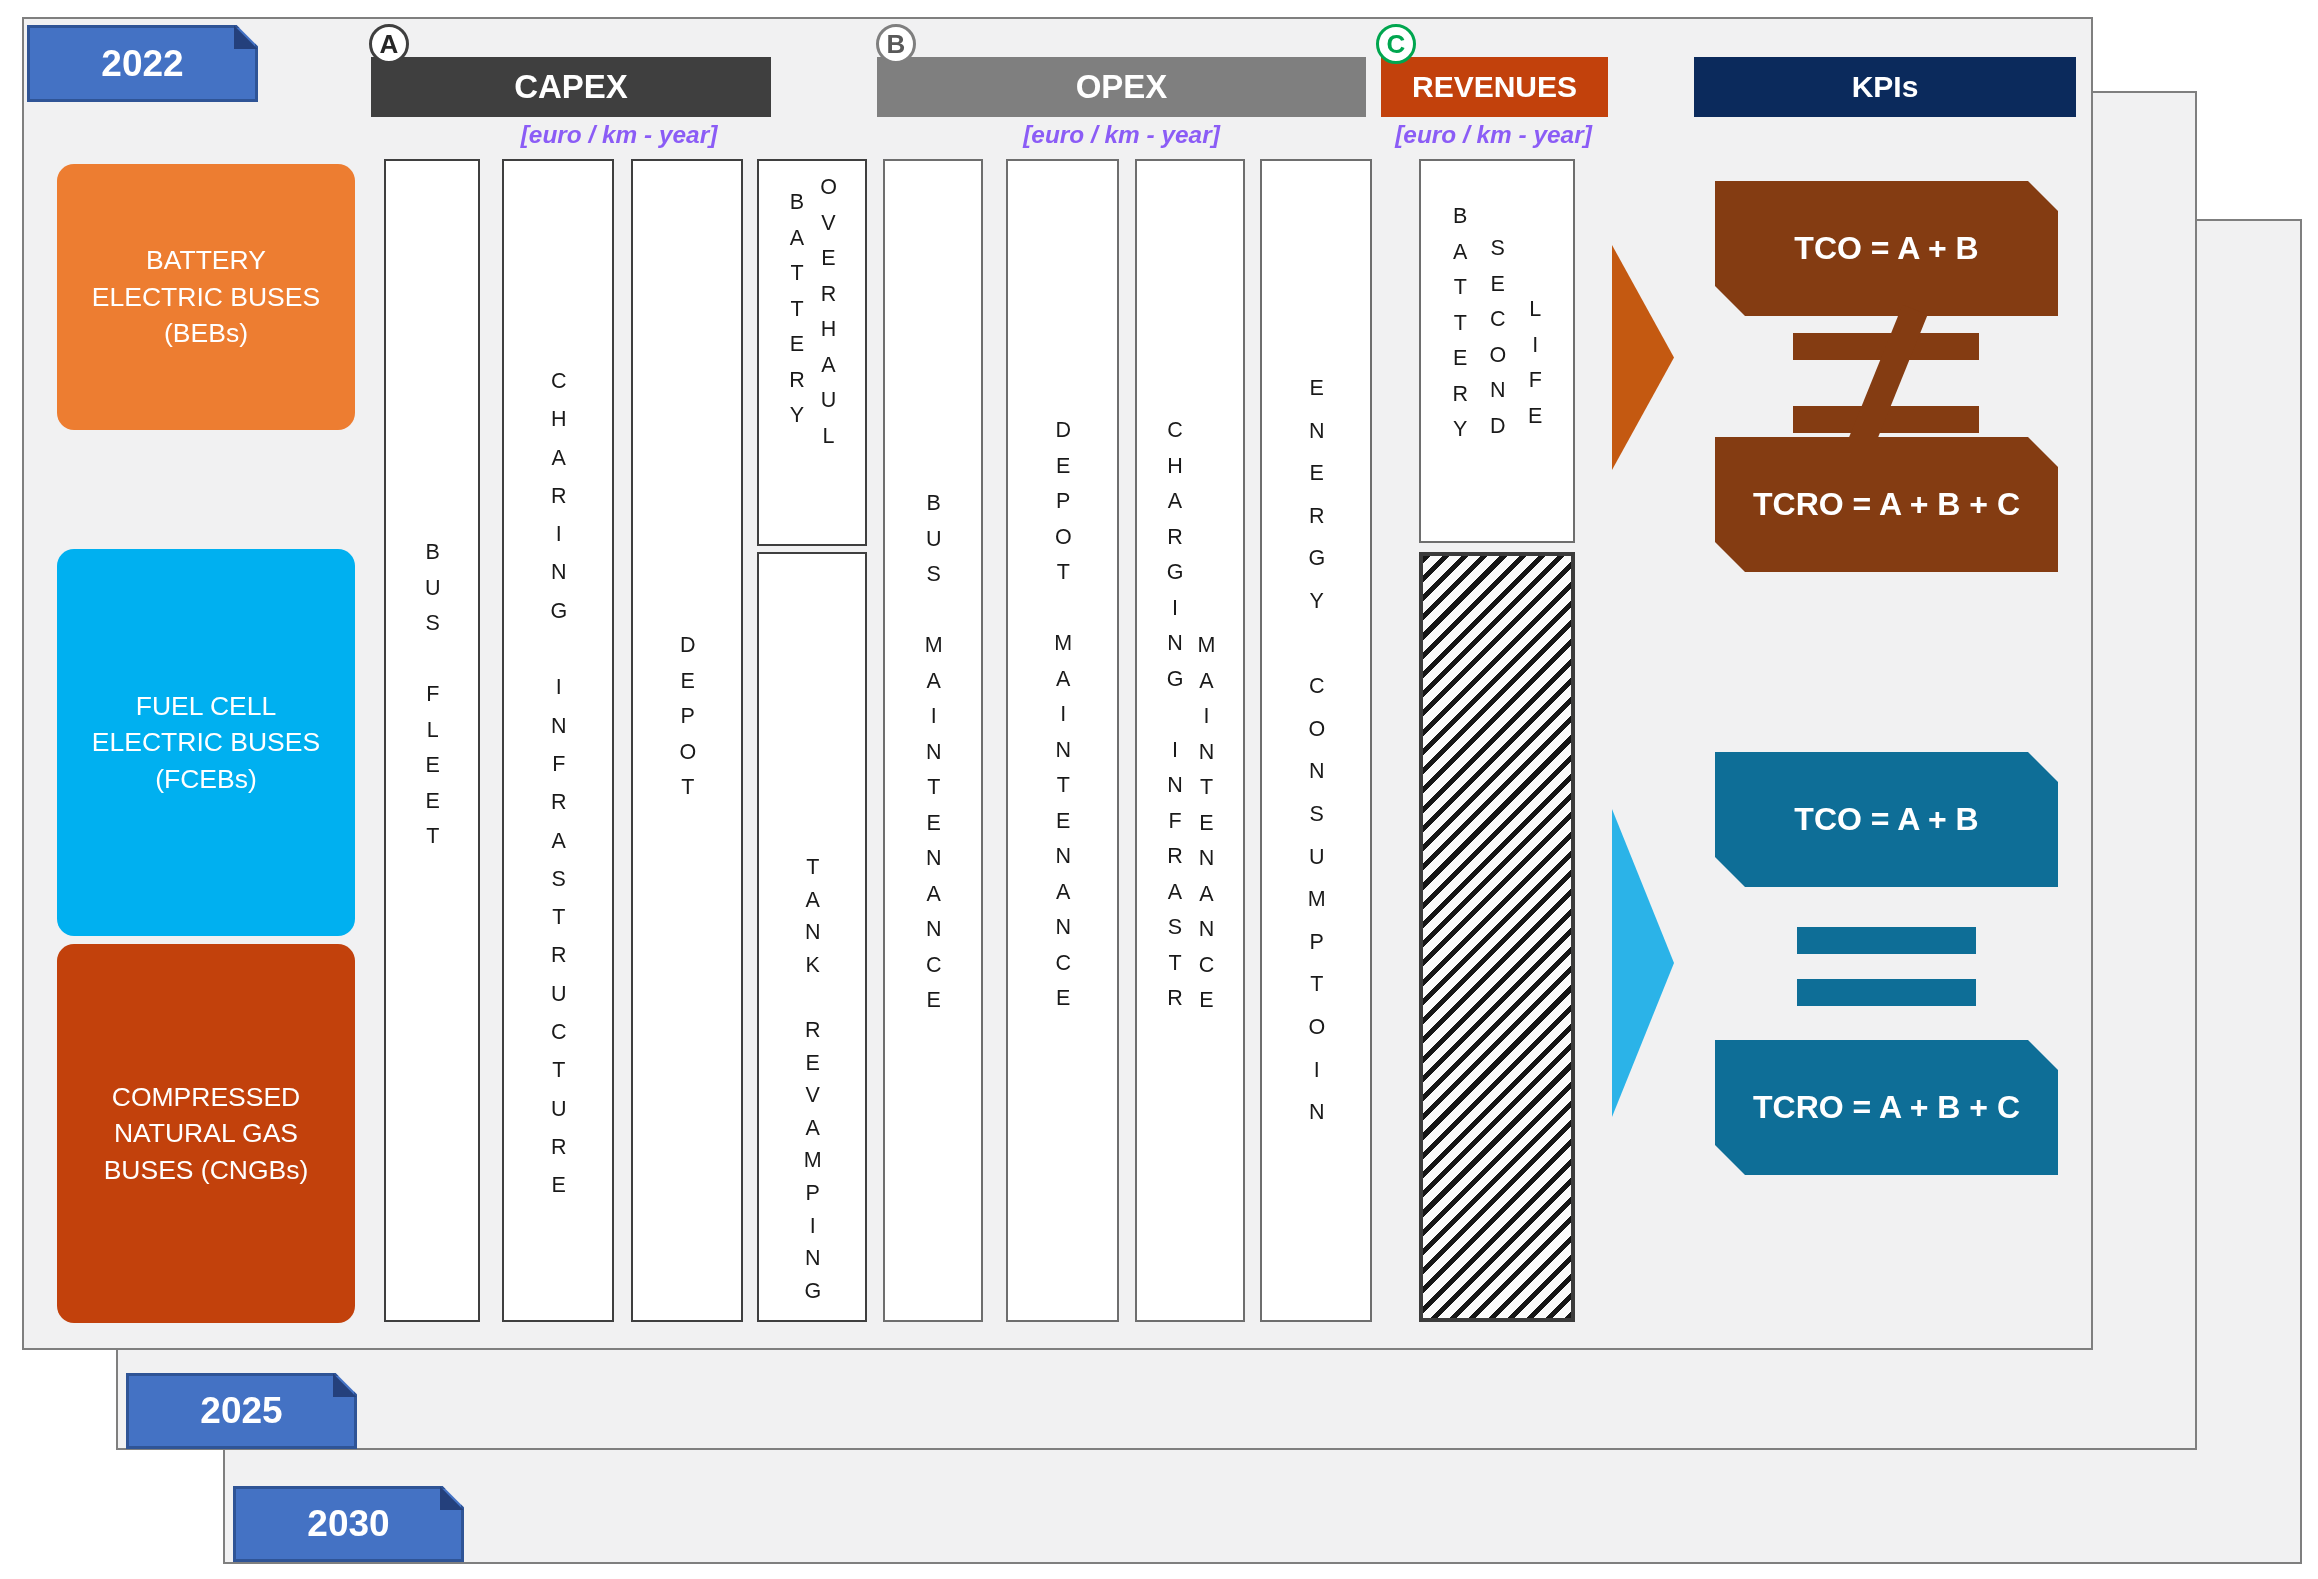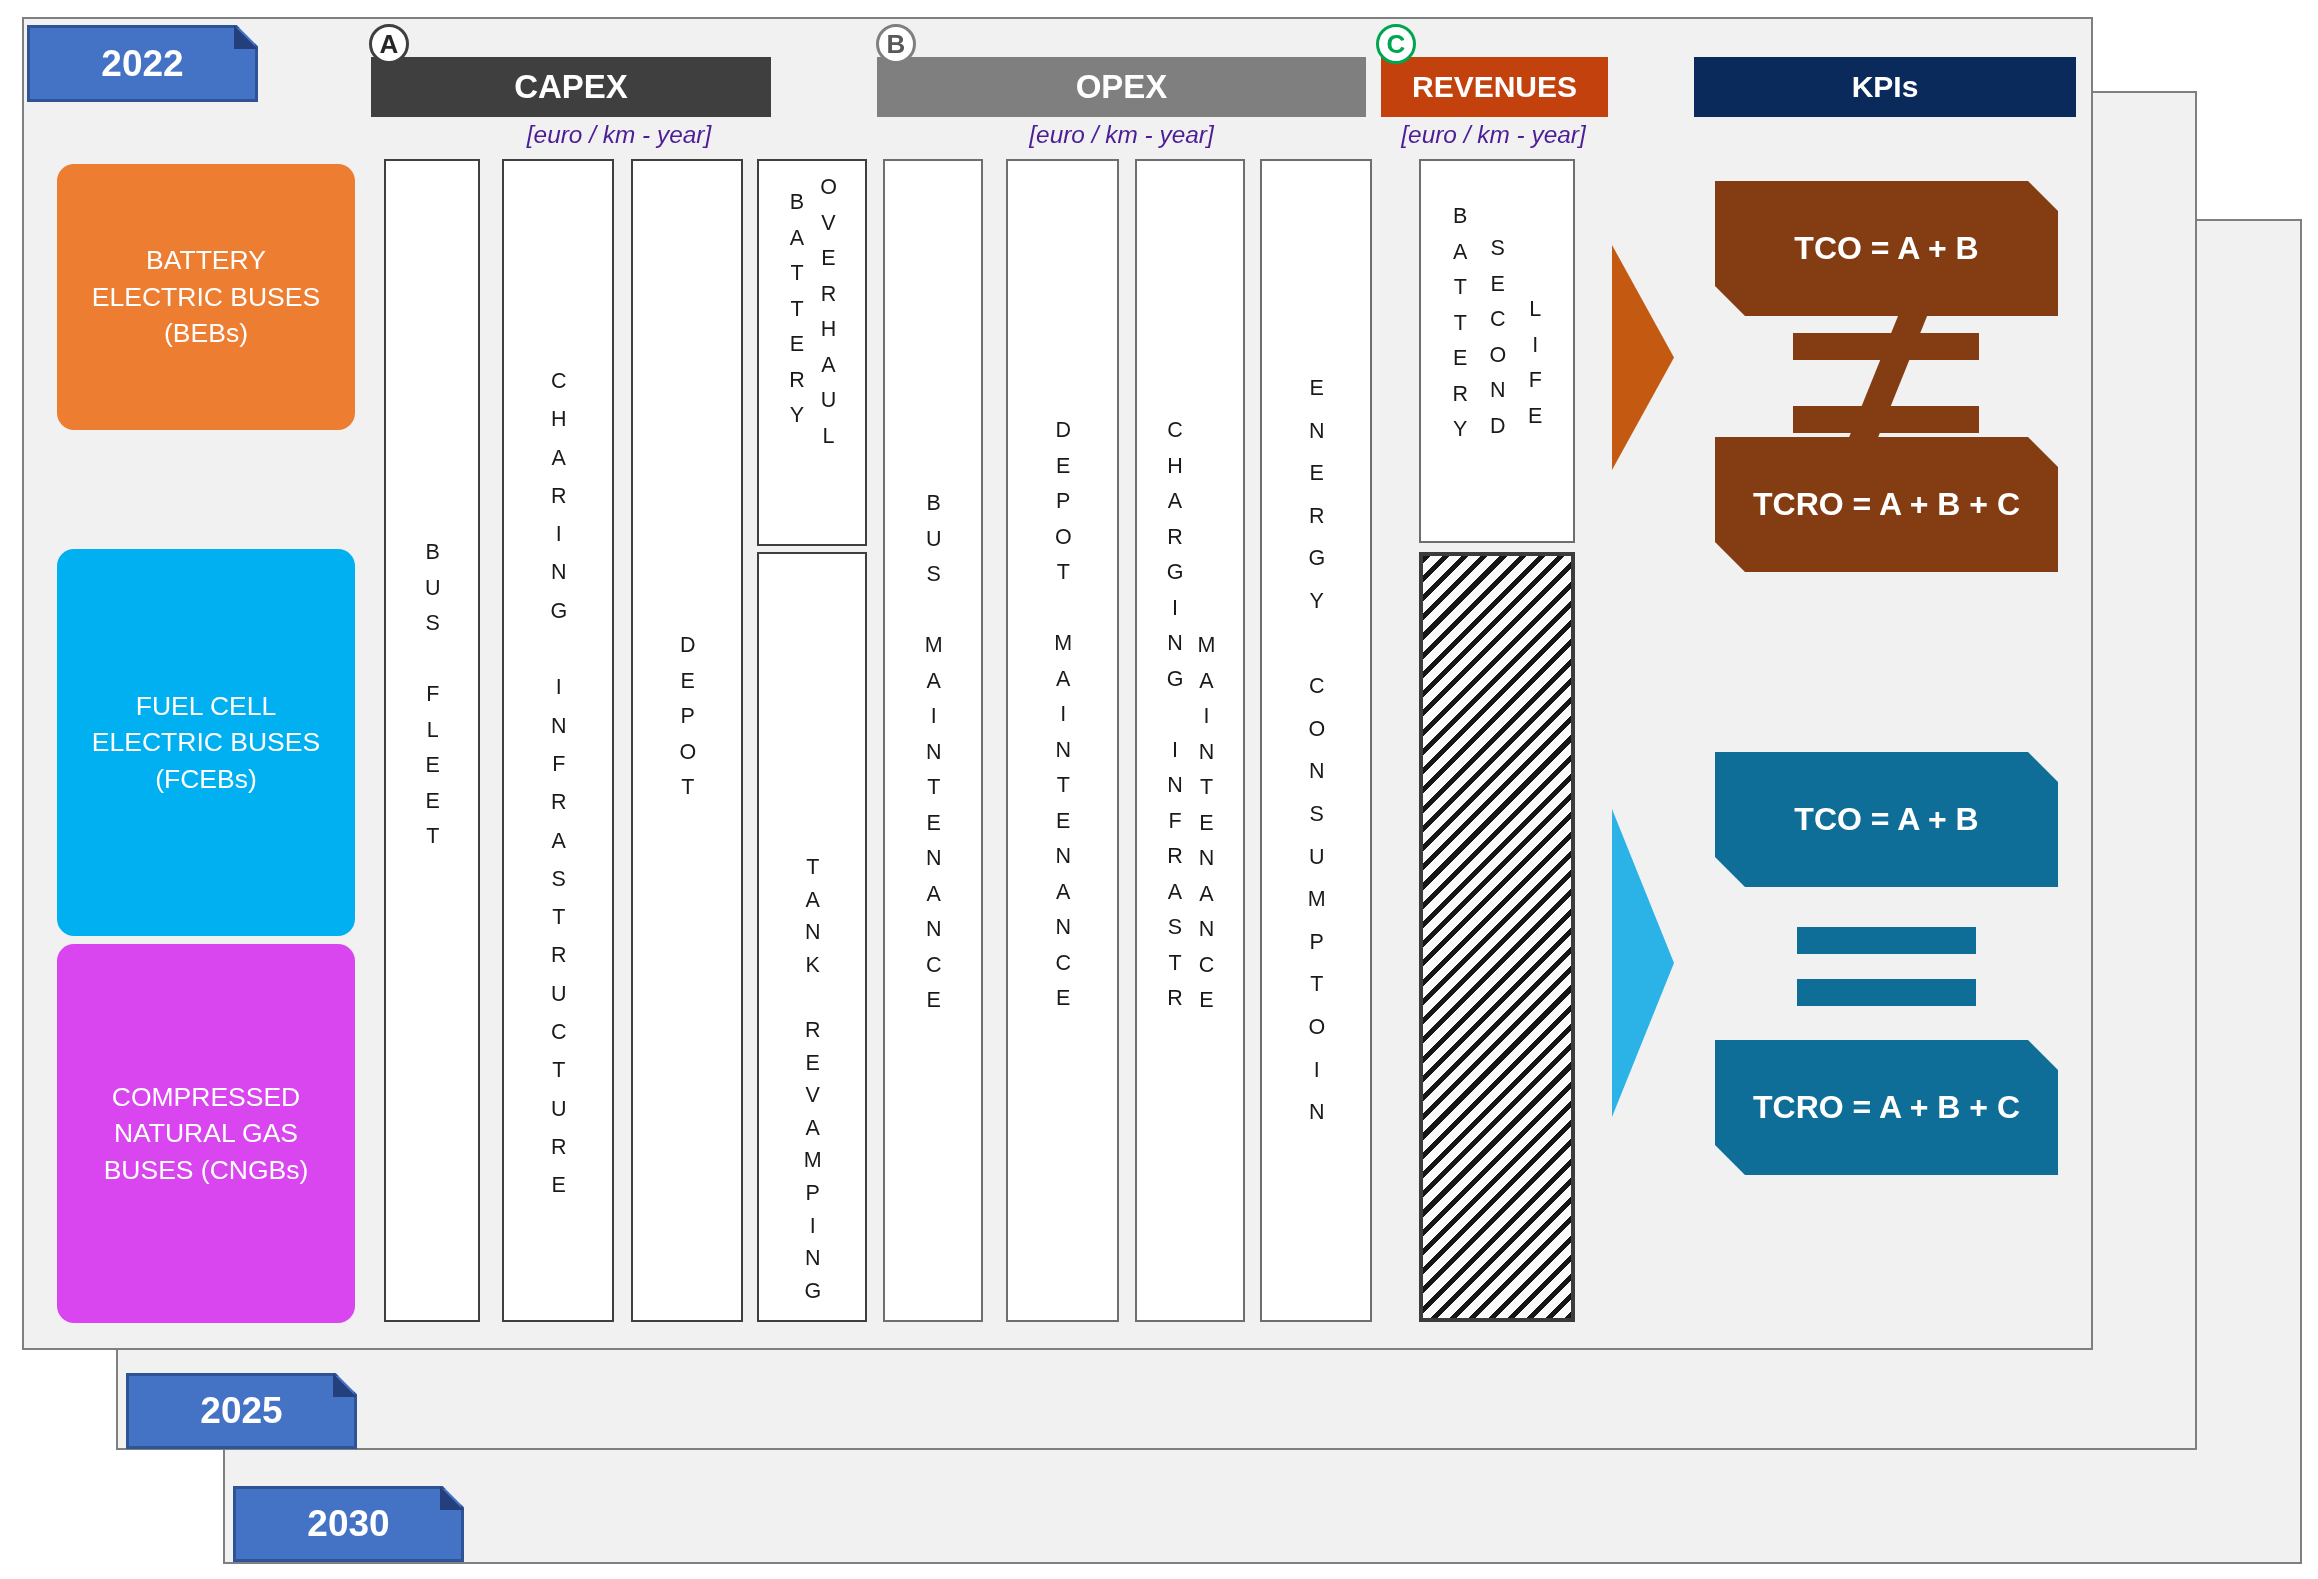--- a/index.html
+++ b/index.html
@@ -13,21 +13,21 @@
            font-size:37px;clip-path:polygon(0 0,calc(100% - 21.5px) 0,100% 21.5px,100% 100%,0 100%);}
   .yearbtn::after{content:"";position:absolute;top:13px;right:-2.9px;width:24.4px;height:24.4px;
            background:#24407C;clip-path:polygon(0 0,100% 100%,0 100%);transform:translateY(-16px);}
 
   .badge{position:absolute;width:40px;height:40px;border-radius:50%;background:#fff;
          display:flex;align-items:center;justify-content:center;font-weight:bold;font-size:26px;
          box-sizing:border-box;border:3.6px solid #3F3F3F;z-index:6;}
   .bar{position:absolute;height:60px;display:flex;align-items:center;justify-content:center;
        color:#fff;font-weight:bold;font-size:33px;z-index:5;}
   .unit{position:absolute;top:119px;height:32px;display:flex;align-items:center;justify-content:center;
-        color:#4c1d95;font-style:italic;font-weight:400;font-size:24.4px;z-index:5;}
+        color:#8b5cf6;font-style:italic;font-weight:700;font-size:24.4px;z-index:5;}
 
   .bus{position:absolute;left:57px;width:298px;border-radius:17px;display:flex;align-items:center;
        justify-content:center;text-align:center;color:#fff;font-size:26.5px;line-height:1.38;z-index:5;}
   .bus .inner{width:247px;}
 
   .col{position:absolute;background:#fff;border:2.9px solid #3F3F3F;box-sizing:border-box;
        display:flex;justify-content:center;gap:10px;z-index:5;}
   .col.opexcol{border-color:#6E6E6E;}
   .vstack{writing-mode:vertical-rl;text-orientation:upright;font-size:21.5px;letter-spacing:11.5px;
           color:#1A1A1A;line-height:1;white-space:pre;}
@@ -75,21 +75,21 @@
   <div class="unit" style="left:1343px;width:301px;">[euro / km - year]</div>
 
   <div class="bar" style="left:1694px;top:57px;width:382px;background:#0B2A5C;font-size:30px;">KPIs</div>
 
   <div class="bus" style="top:164px;height:266px;background:#ED7D31;">
     <div class="inner">BATTERY ELECTRIC BUSES (BEBs)</div>
   </div>
   <div class="bus" style="top:549px;height:387px;background:#00B0F0;">
     <div class="inner">FUEL CELL ELECTRIC BUSES (FCEBs)</div>
   </div>
-  <div class="bus" style="top:944px;height:379px;background:#d946ef;">
+  <div class="bus" style="top:944px;height:379px;background:#c2410c;">
     <div class="inner">COMPRESSED NATURAL GAS BUSES (CNGBs)</div>
   </div>
 
   <div class="col" style="left:384px;top:159px;width:96px;height:1163px;">
     <span class="vstack" style="margin-top:379px;">BUS FLEET</span>
   </div>
   <div class="col" style="left:502px;top:159px;width:112px;height:1163px;">
     <span class="vstack" style="margin-top:208px;letter-spacing:14.3px;">CHARING INFRASTRUCTURE</span>
   </div>
   <div class="col" style="left:631px;top:159px;width:112px;height:1163px;">

